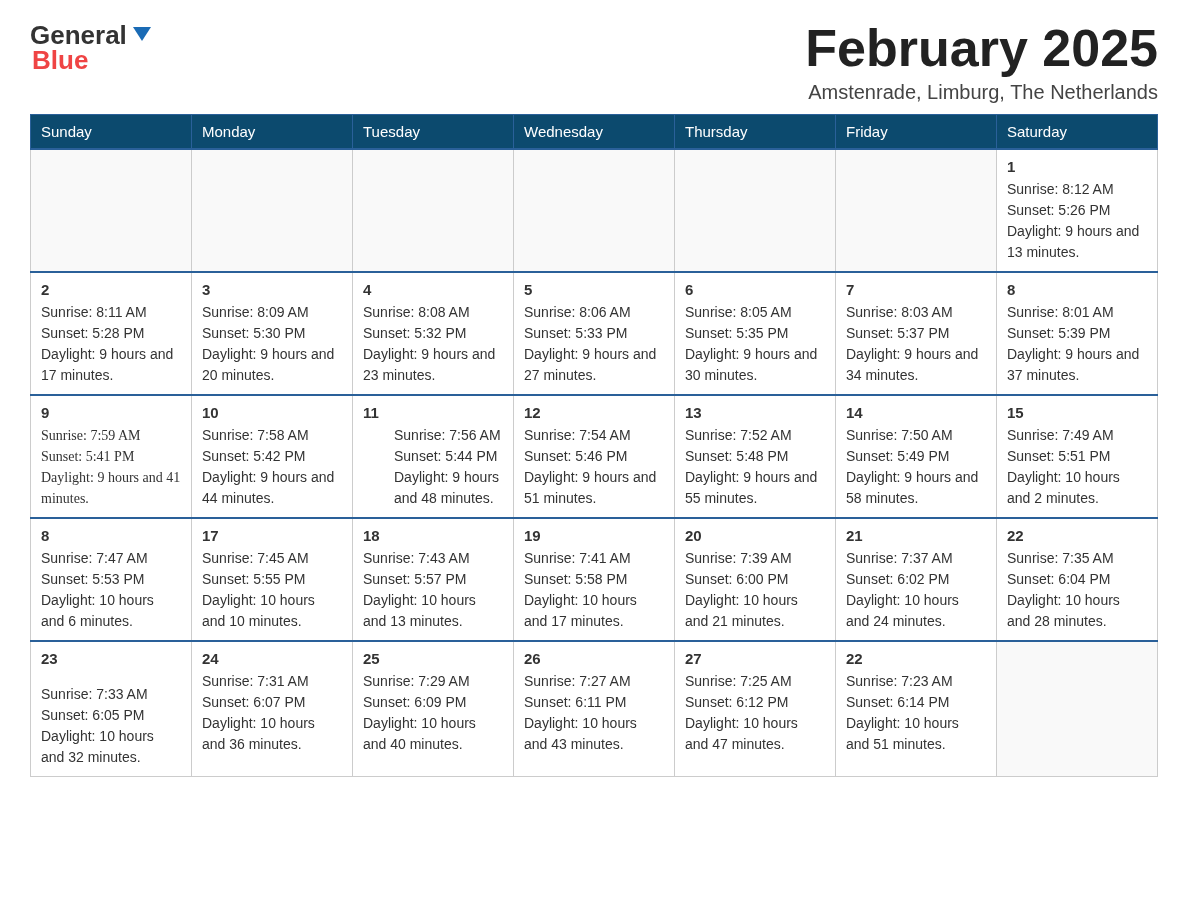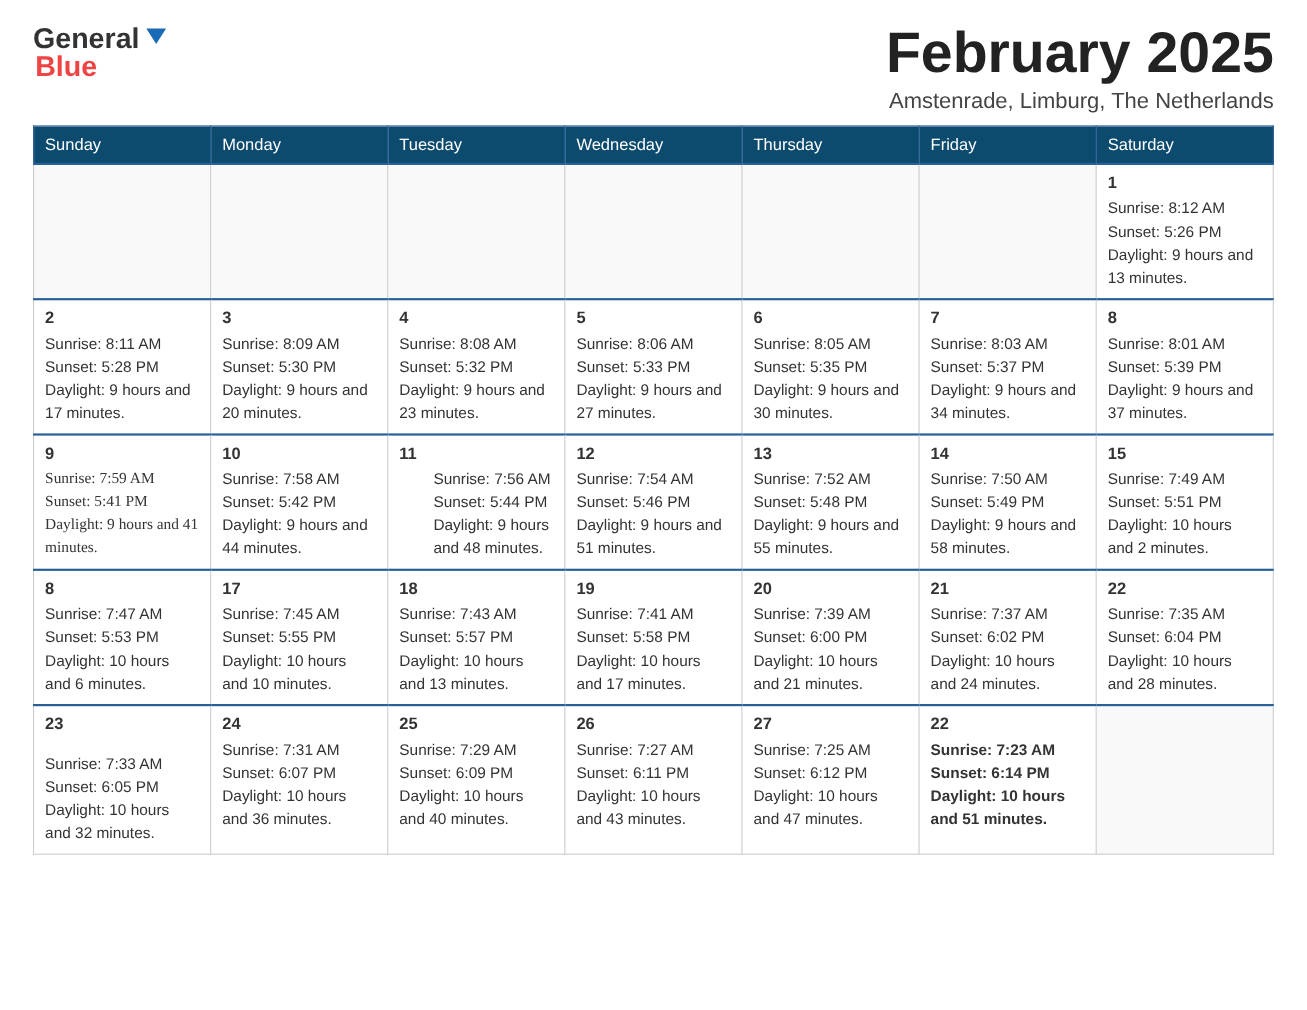--- a/index.html
+++ b/index.html
@@ -293,20 +293,20 @@
 Daylight: 10 hours and 43 minutes.</div>
         </td>
         <td>
           <span class="day-number">27</span>
           <div class="day-info" style="white-space: pre-line;">Sunrise: 7:25 AM
 Sunset: 6:12 PM
 Daylight: 10 hours and 47 minutes.</div>
         </td>
         <td>
           <span class="day-number">22</span>
-          <div class="day-info" style="white-space: pre-line; font-weight: bold;">Sunrise: 7:23 AM
+          <div class="day-info" style="white-space: pre-line;">Sunrise: 7:23 AM
 Sunset: 6:14 PM
 Daylight: 10 hours and 51 minutes.</div>
         </td>
         <td class="empty-cell"></td>
       </tr>
     </tbody>
 </table>
 
 </body></html>

